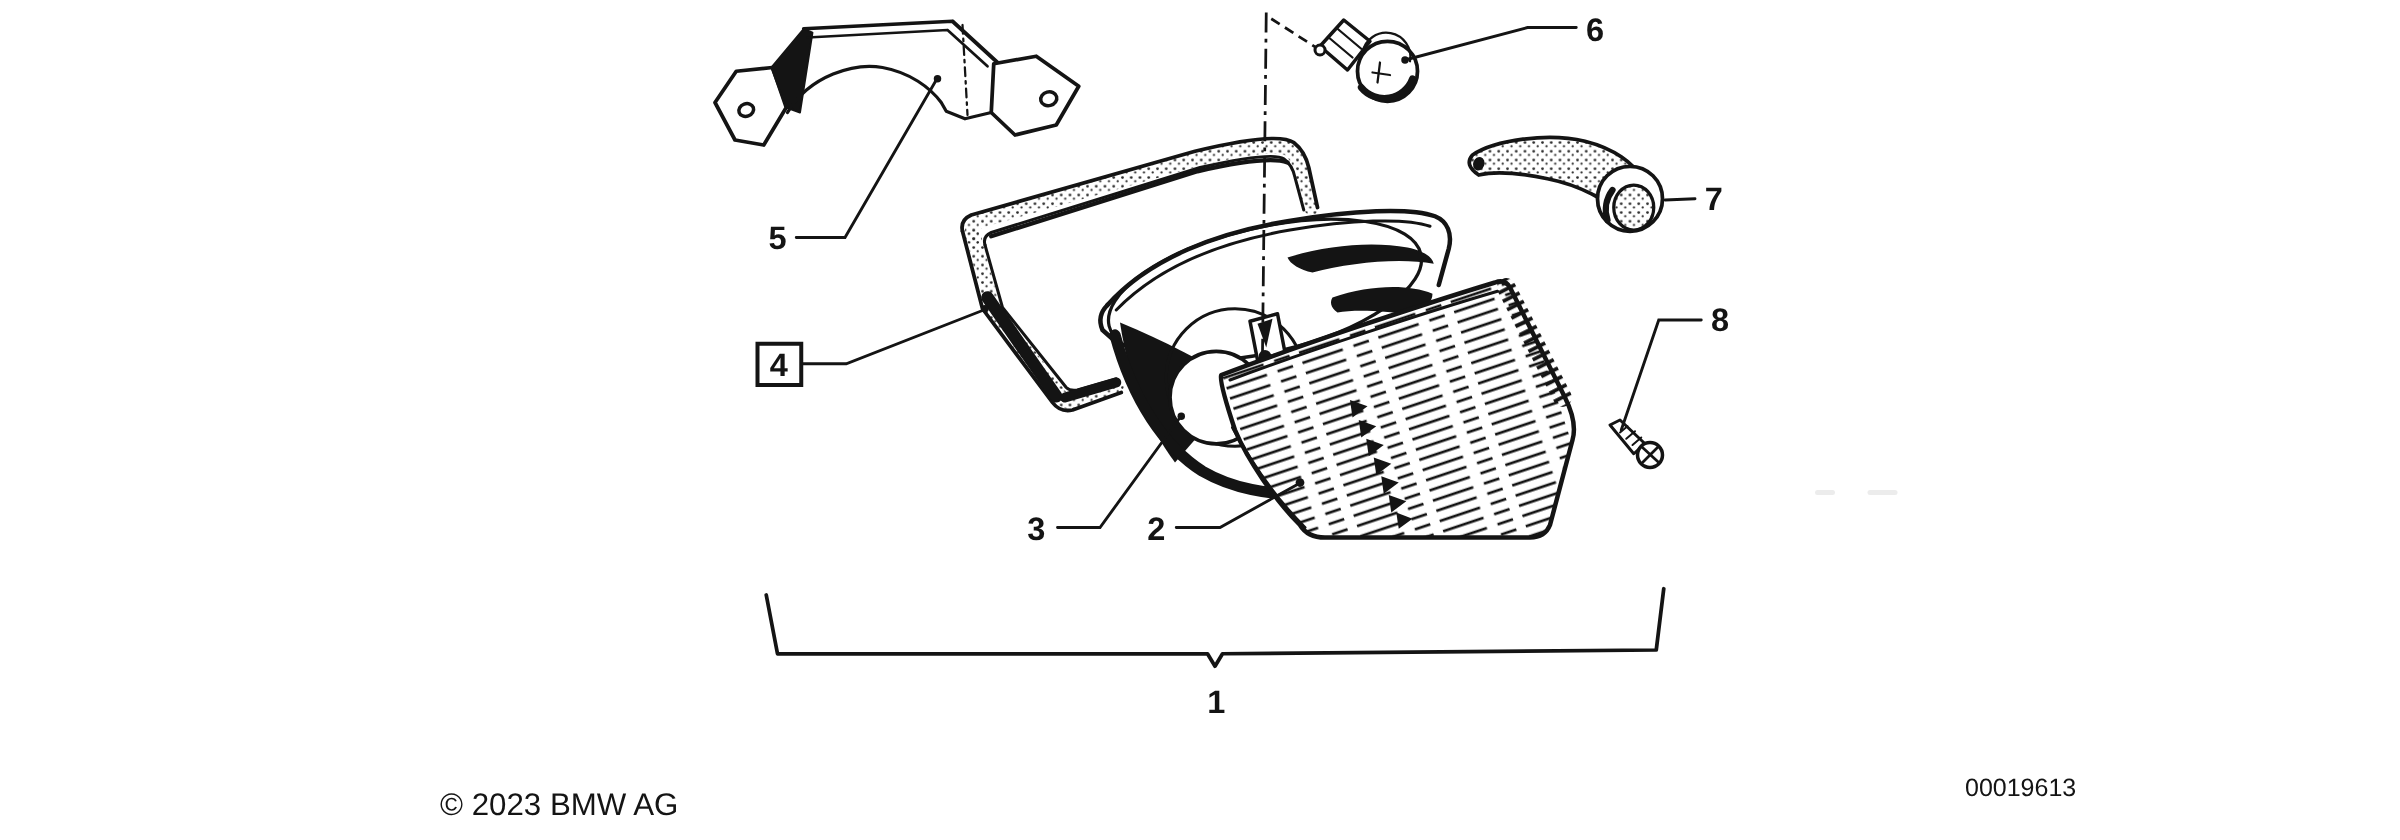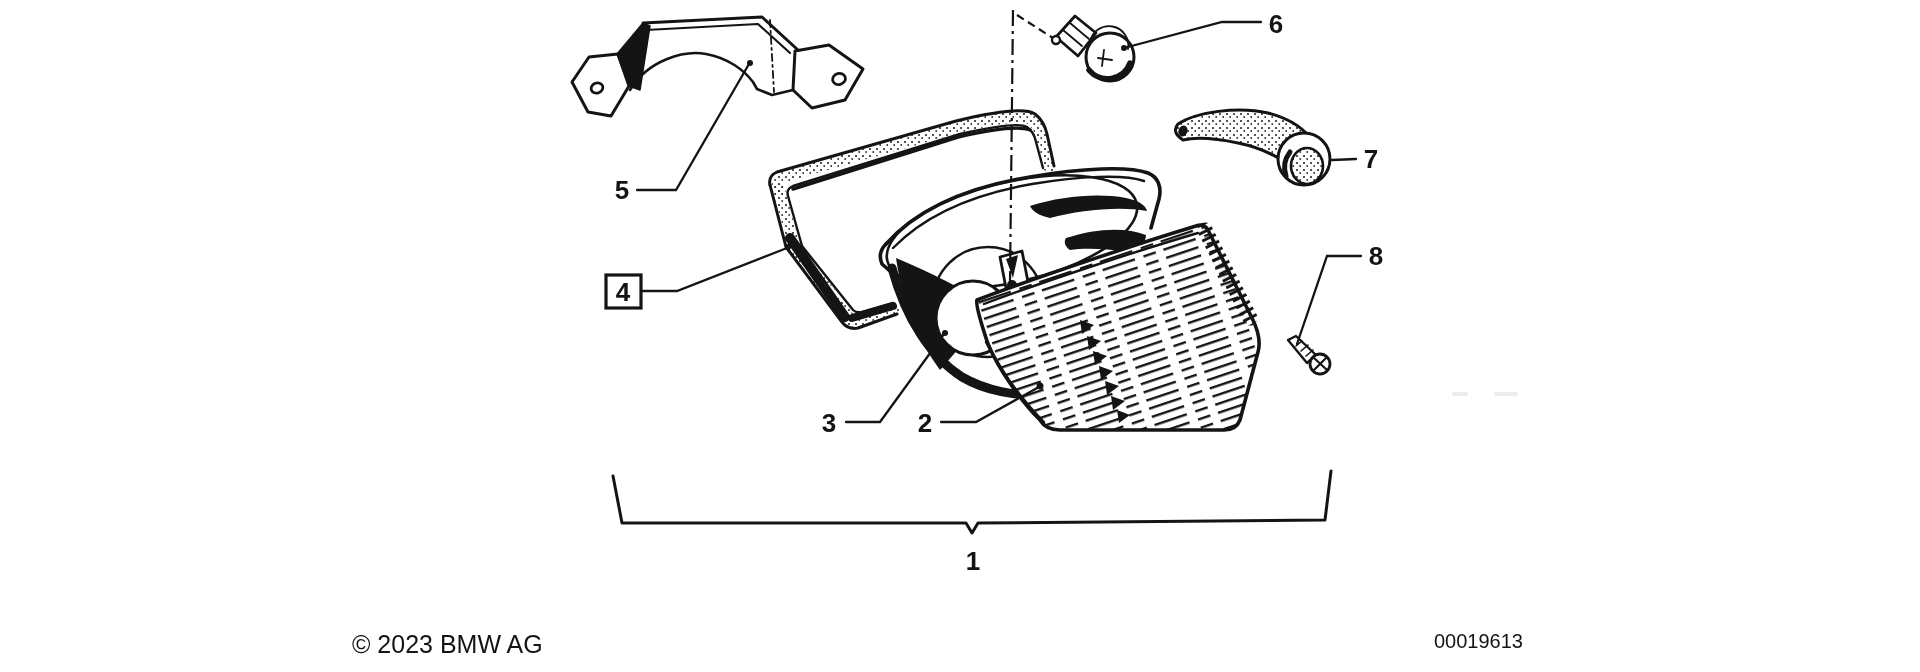--- a/index.html
+++ b/index.html
@@ -10,21 +10,21 @@
   #stage svg{position:absolute;left:0;top:0;}
   .callout{
     font-family:"Liberation Sans", sans-serif;
     font-weight:bold;font-size:26px;fill:#141414;
   }
   .footer-text{
     position:absolute;color:#141414;white-space:nowrap;
     font-family:"Liberation Sans", sans-serif;
   }
   #copyright{left:352px;top:630px;font-size:25px;letter-spacing:0px;}
-  #image-number{left:1434px;top:620px;font-size:20px;margin-top:10px;}
+  #image-number{left:1572px;top:620px;font-size:20px;}
   .smudge{position:absolute;height:4px;background:#777;opacity:.14;border-radius:2px;}
 </style>
 </head>
 <body>
 
 <div id="stage">
 
 <svg width="1920" height="672" viewBox="0 0 1920 672">
   <defs>
     <pattern id="dots" width="7" height="7" patternUnits="userSpaceOnUse">

